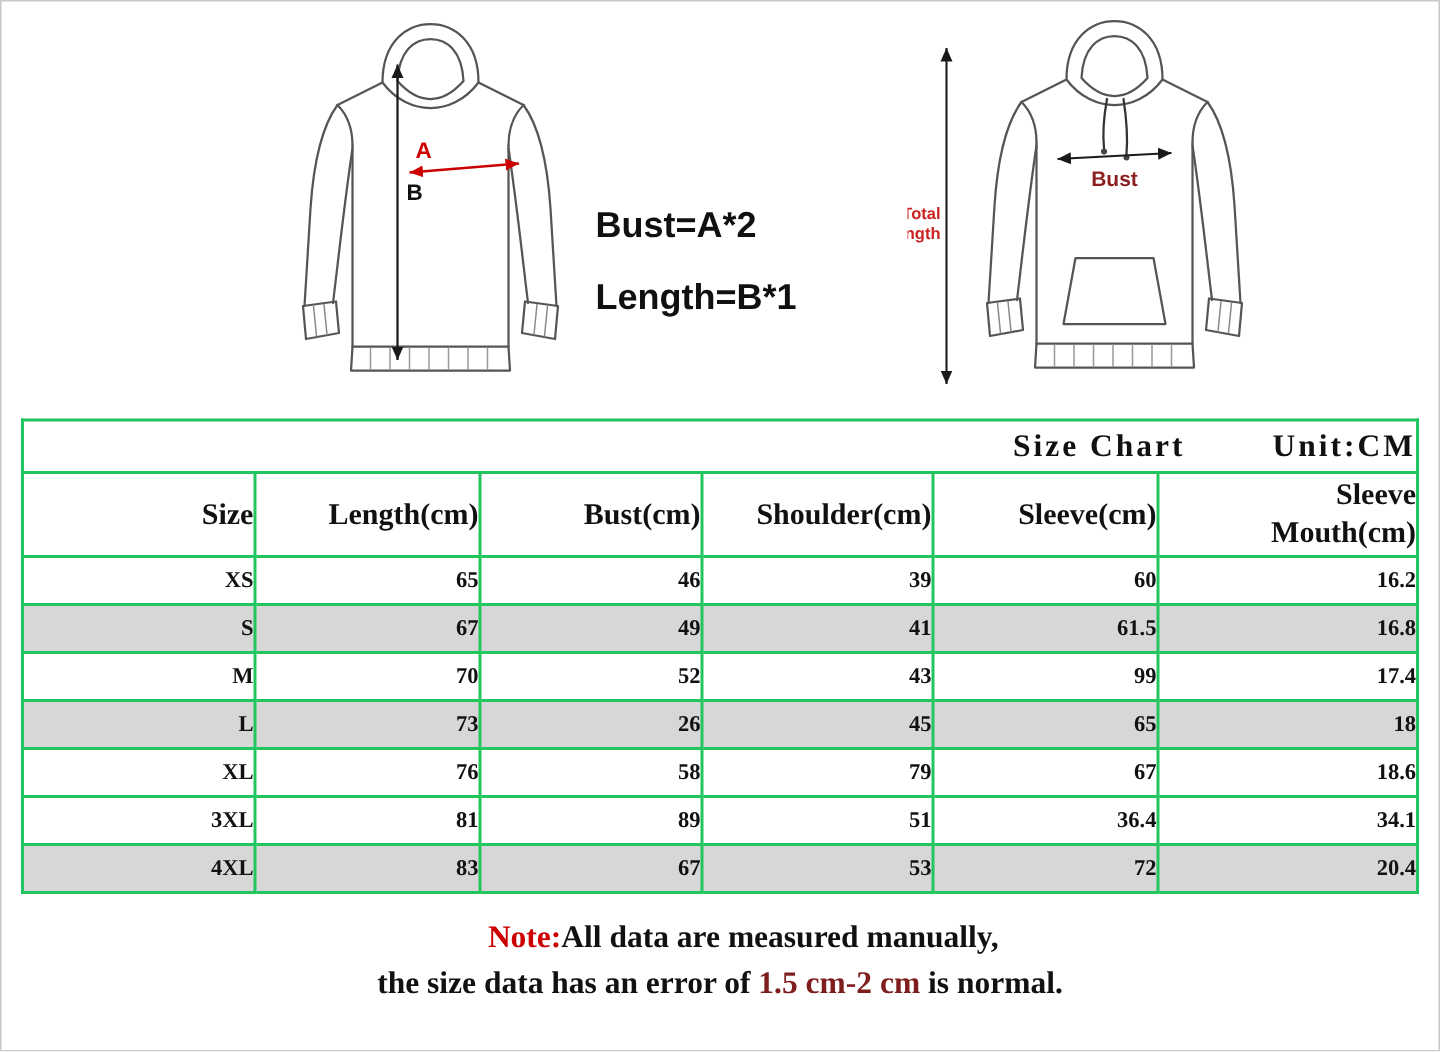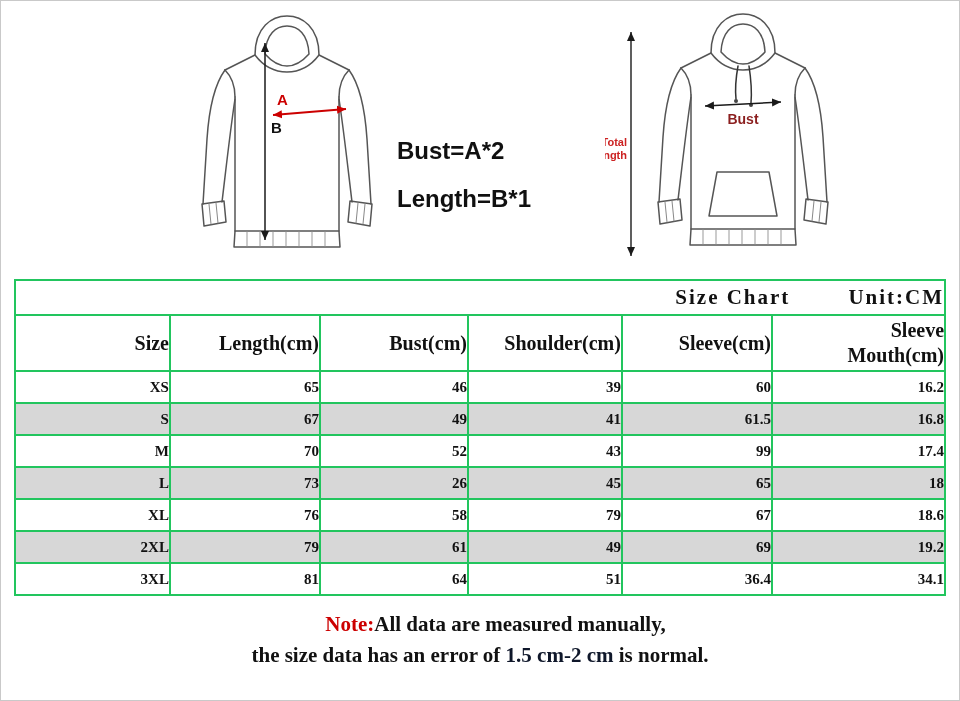--- a/index.html
+++ b/index.html
@@ -30,21 +30,21 @@
   }
   .title-cell { height: 33px; font-size: 21px; letter-spacing: 2px; }
   .title-cell .unit { margin-left: 58px; }
   .col-h { height: 54px; font-size: 20px; white-space: pre-line; line-height: 1.25; }
   table.size-chart td { height: 30px; font-size: 15px; }
   tr.alt { background: #d7d7d7; }
 
   .note { margin-top: 13px; text-align: center; font-weight: 700; font-size: 21px; color: #111; }
   .note-line { line-height: 31px; }
   .red { color: #cc0000; margin-left: 31px; }
-  .orange { color: #0f172a; text-align: right; }
+  .orange { color: #7f1d1d; text-align: right; }
 
   svg text { font-family: "Liberation Sans", sans-serif; }
 </style>
 </head>
 <body>
 
 <div class="page">
 
   <div class="diagram">
 
@@ -171,35 +171,35 @@
           <td>18</td>
         </tr>
         <tr>
           <td>XL</td>
           <td>76</td>
           <td>58</td>
           <td>79</td>
           <td>67</td>
           <td>18.6</td>
         </tr>
-        <tr class="alt">
-          <td>2XL</td>
-          <td>79</td>
-          <td>61</td>
-          <td>49</td>
-          <td>69</td>
-          <td>19.2</td>
-        </tr>
         <tr>
           <td>3XL</td>
           <td>81</td>
-          <td>64</td>
+          <td>89</td>
           <td>51</td>
           <td>36.4</td>
           <td>34.1</td>
+        </tr>
+        <tr class="alt">
+          <td>4XL</td>
+          <td>83</td>
+          <td>67</td>
+          <td>53</td>
+          <td>72</td>
+          <td>20.4</td>
         </tr>
       </tbody>
   </table>
 
   <div class="note">
     <div class="note-line">
       <span class="red">Note:</span><span>All data are measured manually,</span>
     </div>
     <div class="note-line">
       <span>the size data has an error of </span><span class="orange">1.5 cm-2 cm</span><span> is normal.</span>

